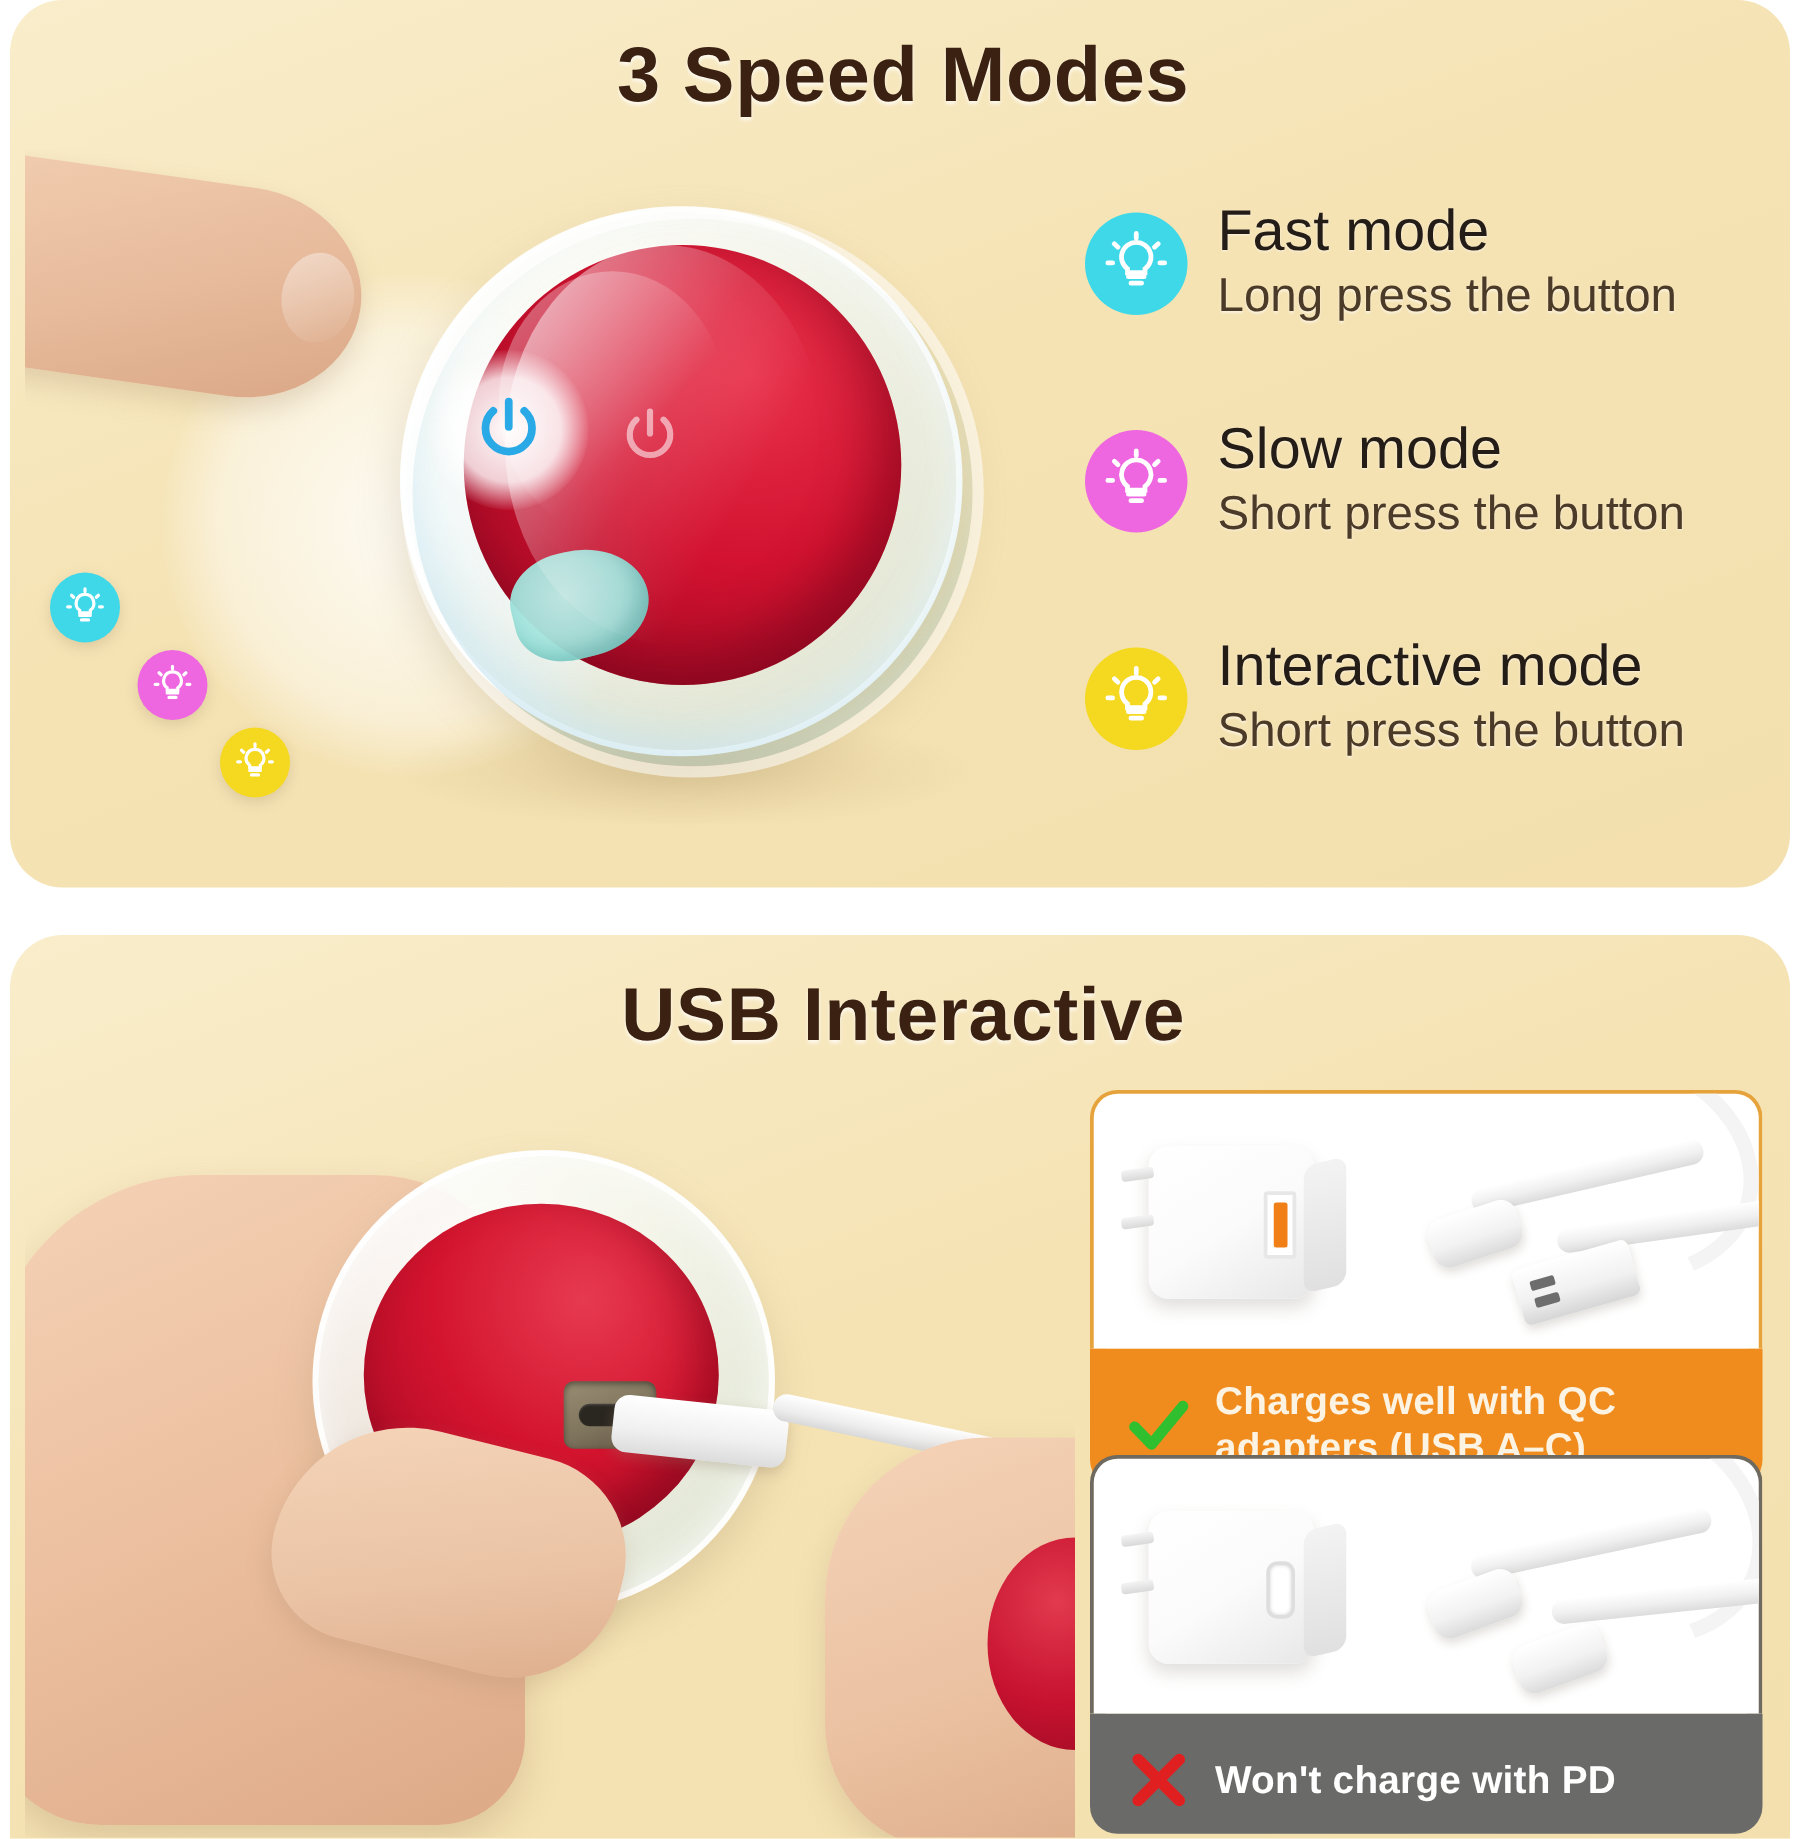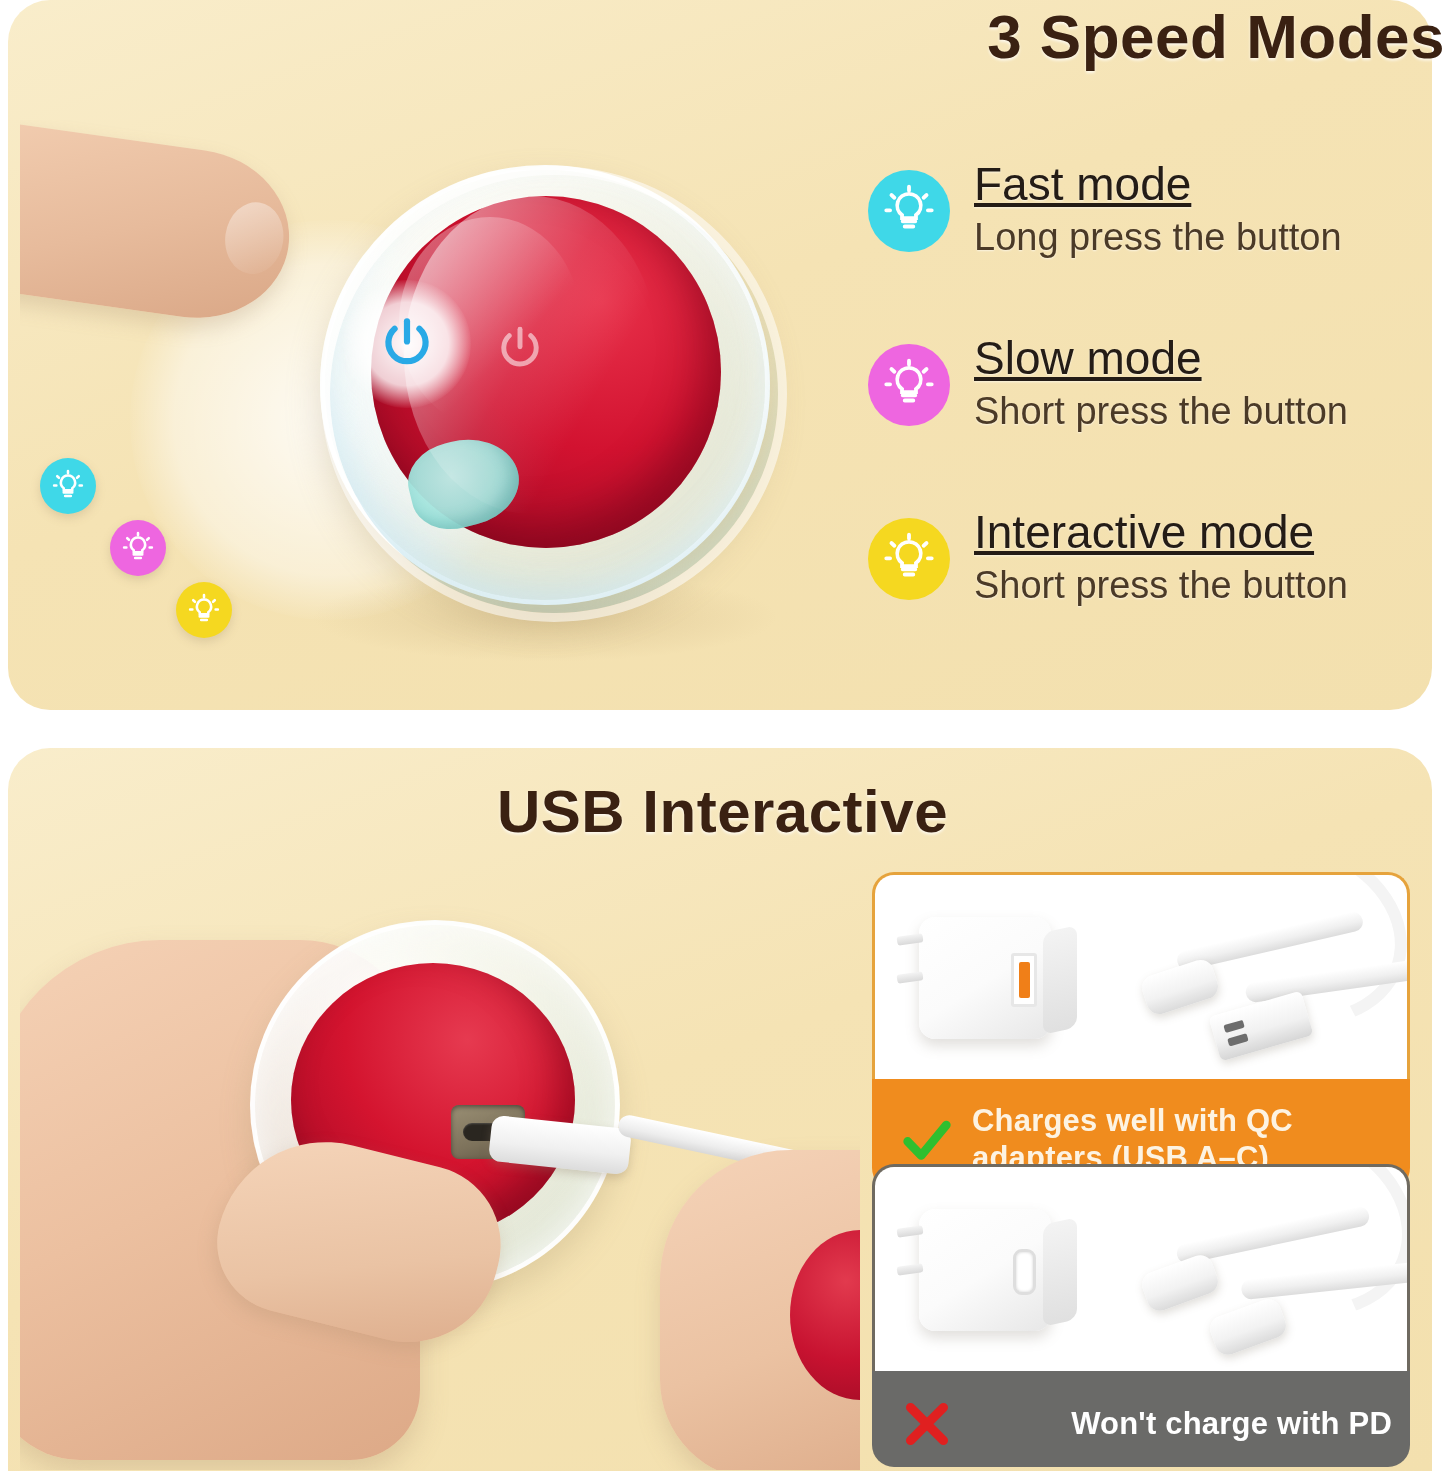--- a/index.html
+++ b/index.html
@@ -22,36 +22,35 @@
     border-top-left-radius:42px;border-top-right-radius:42px;
     background:linear-gradient(160deg,#f9edcb 0%,#f5e3b4 45%,#f3e0ae 100%);
   }
 
   
   .heading{
     position:absolute;width:100%;text-align:center;
     font-weight:bold;color:#3a2112;letter-spacing:.5px;
     text-shadow:0 2px 3px rgba(255,255,255,.75);
   }
-  #title-speed{top:6px;font-size:62px;line-height:1;text-align:right;}
+  #title-speed{top:30px;font-size:62px;line-height:1;}
   #title-usb{top:782px;font-size:60px;line-height:1;}
 
   
   #mode-list{position:absolute;left:868px;top:160px;width:540px;}
   .mode-row{position:relative;height:174px;}
   .mode-badge{
     position:absolute;left:0;top:10px;width:82px;height:82px;border-radius:50%;
     display:flex;align-items:center;justify-content:center;
   }
   .mode-badge svg{width:54px;height:54px;display:block;}
   .mode-text{position:absolute;left:106px;top:0;width:430px;}
   .mode-title{
     font-size:46px;color:#241c16;line-height:1.08;white-space:nowrap;
     text-shadow:0 1px 2px rgba(255,255,255,.6);
-    text-decoration:underline;
   }
   .mode-sub{
     font-size:38px;color:#4b3a27;line-height:1.15;margin-top:6px;white-space:nowrap;
     text-shadow:0 1px 2px rgba(255,255,255,.6);
   }
 
   
   #photo-top{position:absolute;left:20px;top:120px;width:830px;height:580px;overflow:hidden;}
   .glow-disc{
     position:absolute;left:110px;top:100px;width:400px;height:400px;border-radius:50%;
@@ -183,21 +182,21 @@
     position:relative;height:204px;background:#ffffff;
     border-radius:22px 22px 0 0;overflow:hidden;
   }
   #card-qc .card-photo{border:3px solid #e6a33c;border-bottom:none;}
   #card-pd .card-photo{border:3px solid #6f6a60;border-bottom:none;}
   .card-caption{
     position:relative;display:flex;align-items:center;gap:16px;
     padding:24px 18px 14px 26px;border-radius:0 0 22px 22px;
   }
   #caption-qc{background:#f08c1e;}
-  #caption-pd{background:#6a6a68;justify-content:space-between;}
+  #caption-pd{background:#6a6a68;}
   .caption-mark{flex:0 0 auto;width:58px;height:58px;}
   .caption-text{
     font-size:31px;font-weight:bold;line-height:1.18;letter-spacing:.2px;
   }
   #caption-qc .caption-text{color:#fdf3e2;}
   #caption-pd .caption-text{color:#ffffff;}
 
   
   .brick{
     position:absolute;width:132px;height:122px;border-radius:16px;

